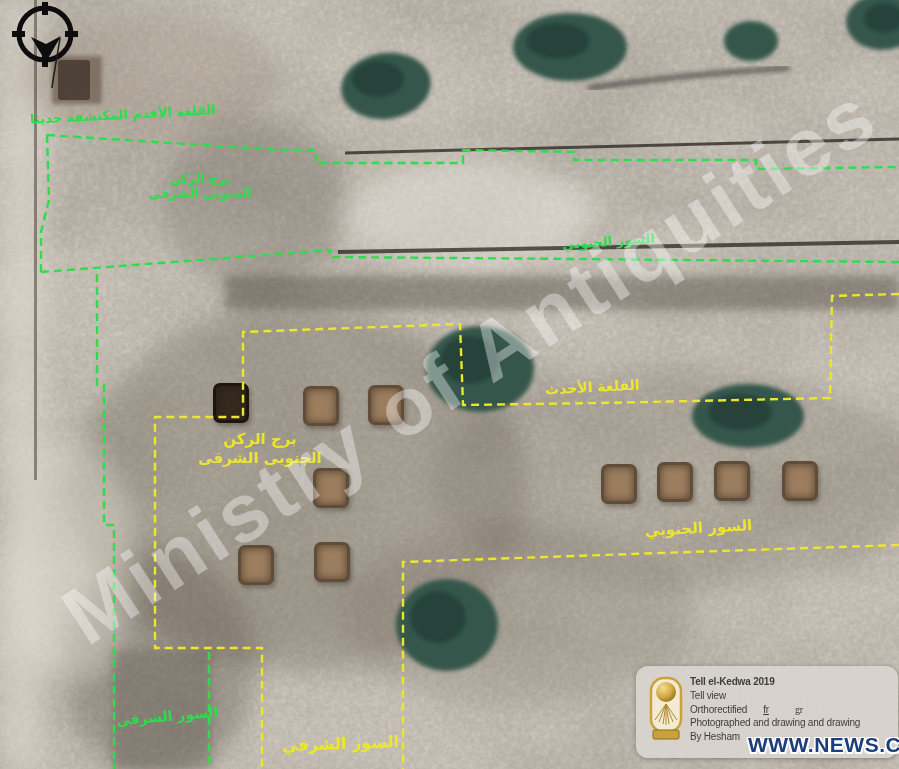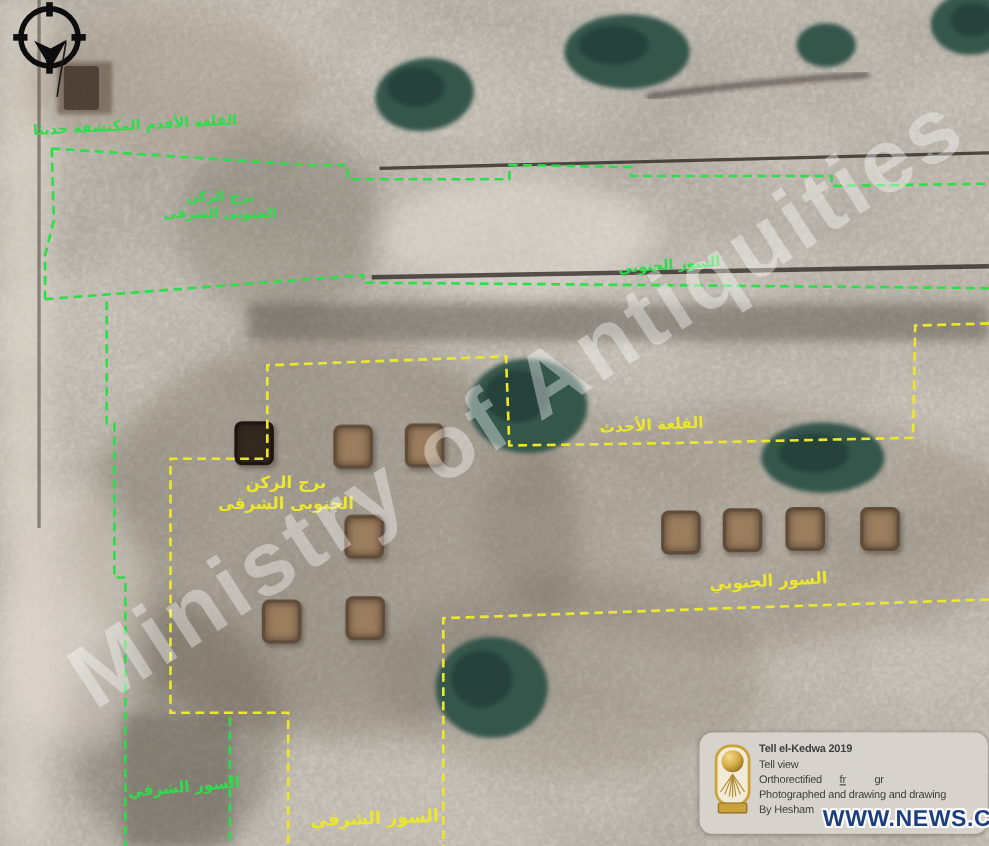--- a/index.html
+++ b/index.html
@@ -28,21 +28,21 @@
 
   
   .infobox{position:absolute;left:636px;top:666px;width:262px;height:92px;z-index:60;
        background:rgba(216,212,206,0.95);border-radius:12px;
        box-shadow:0 1px 5px rgba(0,0,0,.3);}
   .infobox .logo{position:absolute;left:13px;top:10px;}
   .infobox .txt{position:absolute;left:54px;top:9px;font-size:10px;line-height:13.8px;
        color:#3e3e3e;letter-spacing:-0.2px;}
   .infobox .txt .t1{font-weight:bold;}
   .frag{display:inline-block;}
-  .gap16{margin-left:16px;text-decoration:underline;} .gap26{margin-left:26px;}
+  .gap16{margin-left:16px;text-decoration:underline;} .gap26{margin-left:26px;font-family:Liberation Serif, serif;}
 
   
   .xh-word{position:absolute;left:737px;top:676px;z-index:70;font-size:45px;font-weight:bold;
        letter-spacing:9px;color:#1d3e7e;font-family:"DejaVu Sans",sans-serif;
        text-shadow:-2px 0 #fff,2px 0 #fff,0 -2px #fff,0 2px #fff,
                    -2px -2px #fff,2px 2px #fff,-2px 2px #fff,2px -2px #fff;}
   .xh-url{position:absolute;left:748px;top:733px;z-index:70;font-size:21px;font-weight:bold;
        letter-spacing:0.5px;color:#1d3e7e;
        text-shadow:-1.5px 0 #fff,1.5px 0 #fff,0 -1.5px #fff,0 1.5px #fff,
                    -1.5px -1.5px #fff,1.5px 1.5px #fff,-1.5px 1.5px #fff,1.5px -1.5px #fff;}

